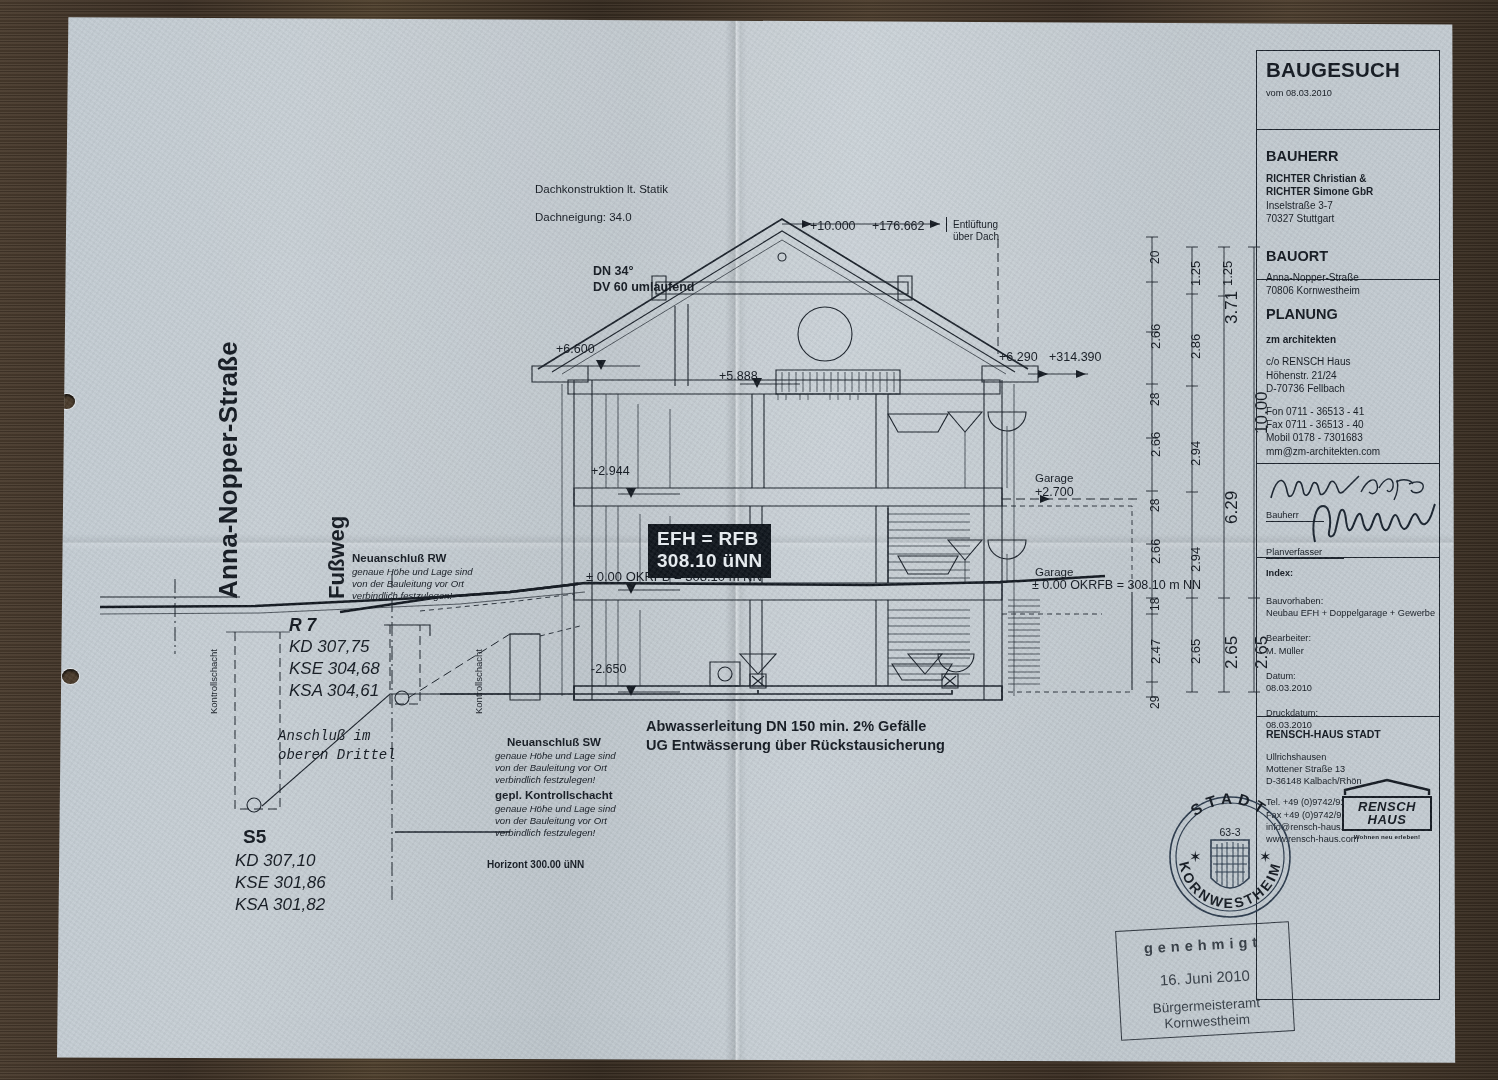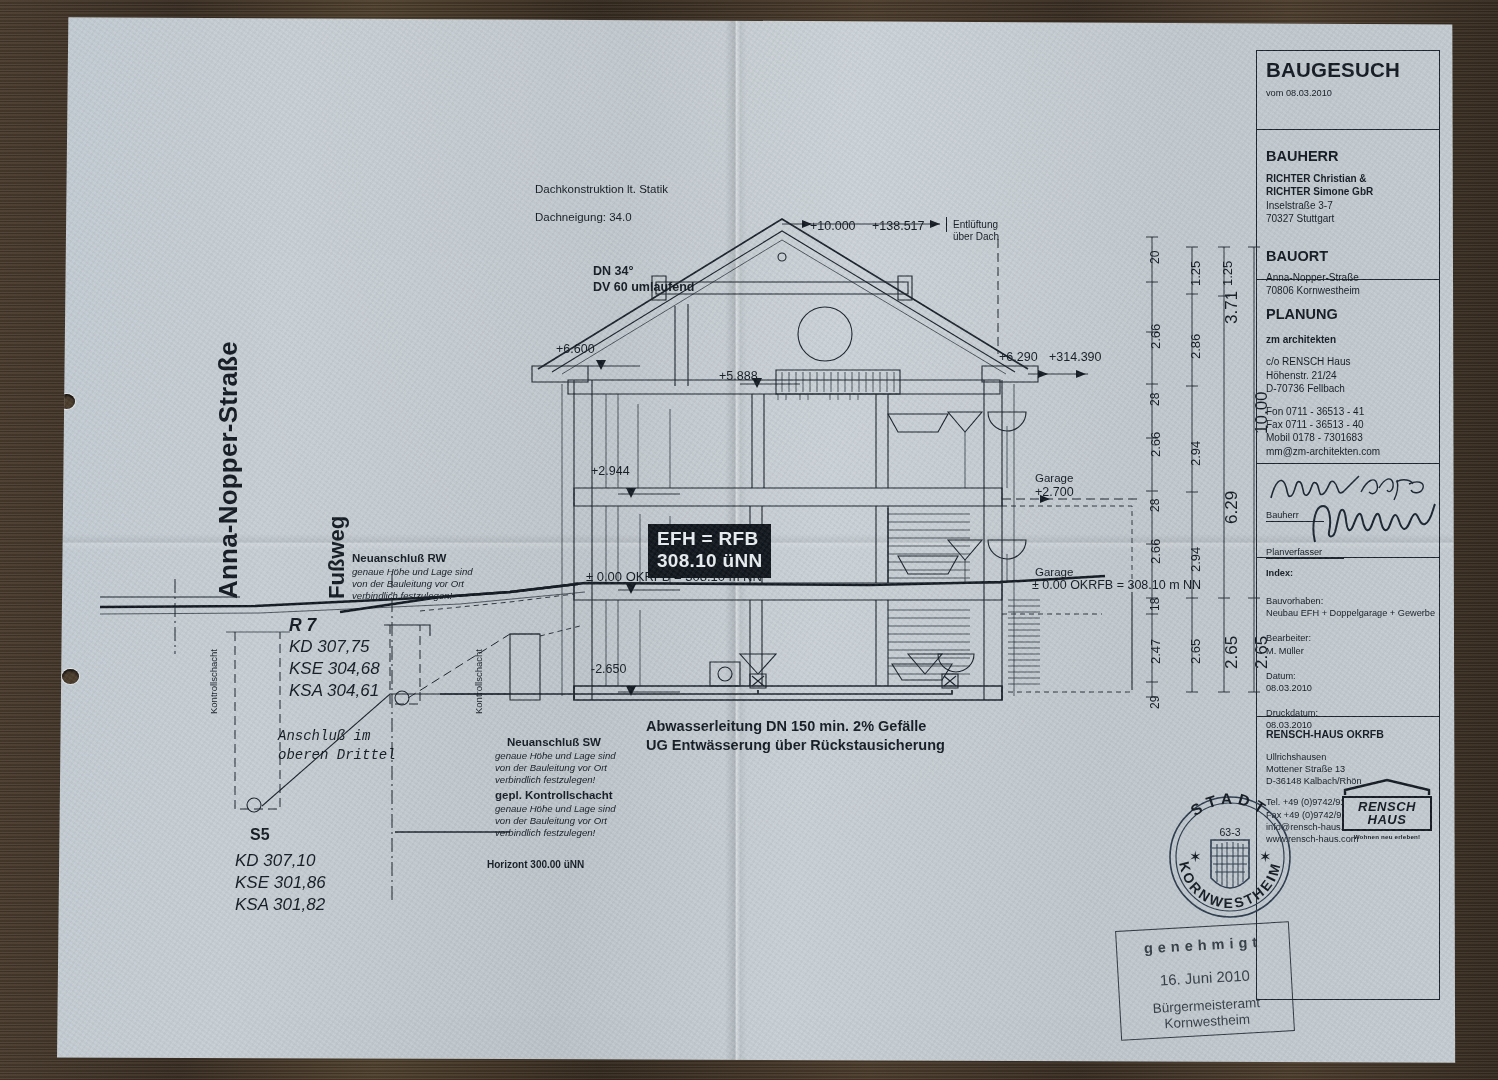--- a/index.html
+++ b/index.html
@@ -283,21 +283,21 @@
 
     <div class="tx" style="left:495px;top:168px;font-size:11.5px;">Dachkonstruktion lt. Statik</div>
     <div class="tx" style="left:495px;top:196px;font-size:11.5px;">Dachneigung: 34.0</div>
     <div class="tx b" style="left:553px;top:250px;font-size:12.5px;">DN 34°</div>
     <div class="tx b" style="left:553px;top:266px;font-size:12.5px;">DV 60 umlaufend</div>
     <div class="tx" style="left:913px;top:205px;font-size:10px;">Entlüftung</div>
     <div class="tx" style="left:913px;top:217px;font-size:10px;">über Dach</div>
     <div style="position:absolute;left:906px;top:203px;width:1px;height:15px;background:#141a22;"></div>
 
     <div class="tx" style="left:770px;top:205px;font-size:12.5px;">+10.000</div>
-    <div class="tx" style="left:832px;top:205px;font-size:12.5px;">+138.517</div>
+    <div class="tx" style="left:832px;top:205px;font-size:12.5px;">+176.662</div>
     <div class="tx" style="left:516px;top:328px;font-size:12.5px;">+6.600</div>
     <div class="tx" style="left:679px;top:355px;font-size:12.5px;">+5.888</div>
     <div class="tx" style="left:959px;top:336px;font-size:12.5px;">+6.290</div>
     <div class="tx" style="left:1009px;top:336px;font-size:12.5px;">+314.390</div>
     <div class="tx" style="left:551px;top:450px;font-size:12.5px;">+2.944</div>
     <div class="tx" style="left:551px;top:648px;font-size:12.5px;">-2.650</div>
     <div class="tx" style="left:546px;top:555px;font-size:13px;">± 0.00 OKRFB = 308.10 m NN</div>
     <div class="tx" style="left:995px;top:457px;font-size:11.5px;">Garage</div>
     <div class="tx" style="left:995px;top:471px;font-size:12.5px;">+2.700</div>
     <div class="tx" style="left:995px;top:551px;font-size:11.5px;">Garage</div>
@@ -310,21 +310,21 @@
     </div>
 
     <div class="tx b i" style="left:249px;top:601px;font-size:17.5px;">R 7</div>
     <div class="tx i" style="left:249px;top:622px;font-size:17px;">KD 307,75</div>
     <div class="tx i" style="left:249px;top:644px;font-size:17px;">KSE 304,68</div>
     <div class="tx i" style="left:249px;top:666px;font-size:17px;">KSA 304,61</div>
 
     <div class="tx i" style="left:238px;top:713px;font-size:14px;line-height:1.35;font-family:Liberation Mono, monospace;">Anschluß im
 oberen Drittel</div>
 
-    <div class="tx b" style="left:210px;top:811px;font-size:16px;">S5</div>
+    <div class="tx b" style="left:203px;top:811px;font-size:19px;">S5</div>
     <div class="tx i" style="left:195px;top:836px;font-size:17px;">KD 307,10</div>
     <div class="tx i" style="left:195px;top:858px;font-size:17px;">KSE 301,86</div>
     <div class="tx i" style="left:195px;top:880px;font-size:17px;">KSA 301,82</div>
 
     <div class="tx note-h" style="left:312px;top:537px;">Neuanschluß RW</div>
     <div class="tx note-b" style="left:312px;top:552px;">genaue Höhe und Lage sind
 von der Bauleitung vor Ort
 verbindlich festzulegen!</div>
 
     <div class="tx note-h" style="left:455px;top:721px;margin-left:12px;">Neuanschluß SW</div>
@@ -413,21 +413,21 @@
         <div class="t-sm" style="white-space:nowrap;">Neubau EFH + Doppelgarage + Gewerbe</div>
         <div class="t-sm" style="margin-top:13px;">Bearbeiter:</div>
         <div class="t-sm">M. Müller</div>
         <div class="t-sm" style="margin-top:13px;">Datum:</div>
         <div class="t-sm">08.03.2010</div>
         <div class="t-sm" style="margin-top:13px;">Druckdatum:</div>
         <div class="t-sm">08.03.2010</div>
       </div>
 
       <div class="sec" style="height:118px;padding-top:10px;position:relative;">
-        <div class="t-md t-bld" style="font-size:10.5px;">RENSCH-HAUS OKRFB</div>
+        <div class="t-md t-bld" style="font-size:10.5px;">RENSCH-HAUS STADT</div>
         <div class="t-sm" style="margin-top:10px;">Ullrichshausen</div>
         <div class="t-sm">Mottener Straße 13</div>
         <div class="t-sm">D-36148 Kalbach/Rhön</div>
         <div class="t-sm" style="margin-top:9px;">Tel. +49 (0)9742/91-0</div>
         <div class="t-sm">Fax +49 (0)9742/91-174</div>
         <div class="t-sm">info@rensch-haus.com</div>
         <div class="t-sm">www.rensch-haus.com</div>
 
         <div style="position:absolute;right:6px;bottom:14px;width:92px;text-align:center;">
           <svg width="92" height="18" style="display:block;">

